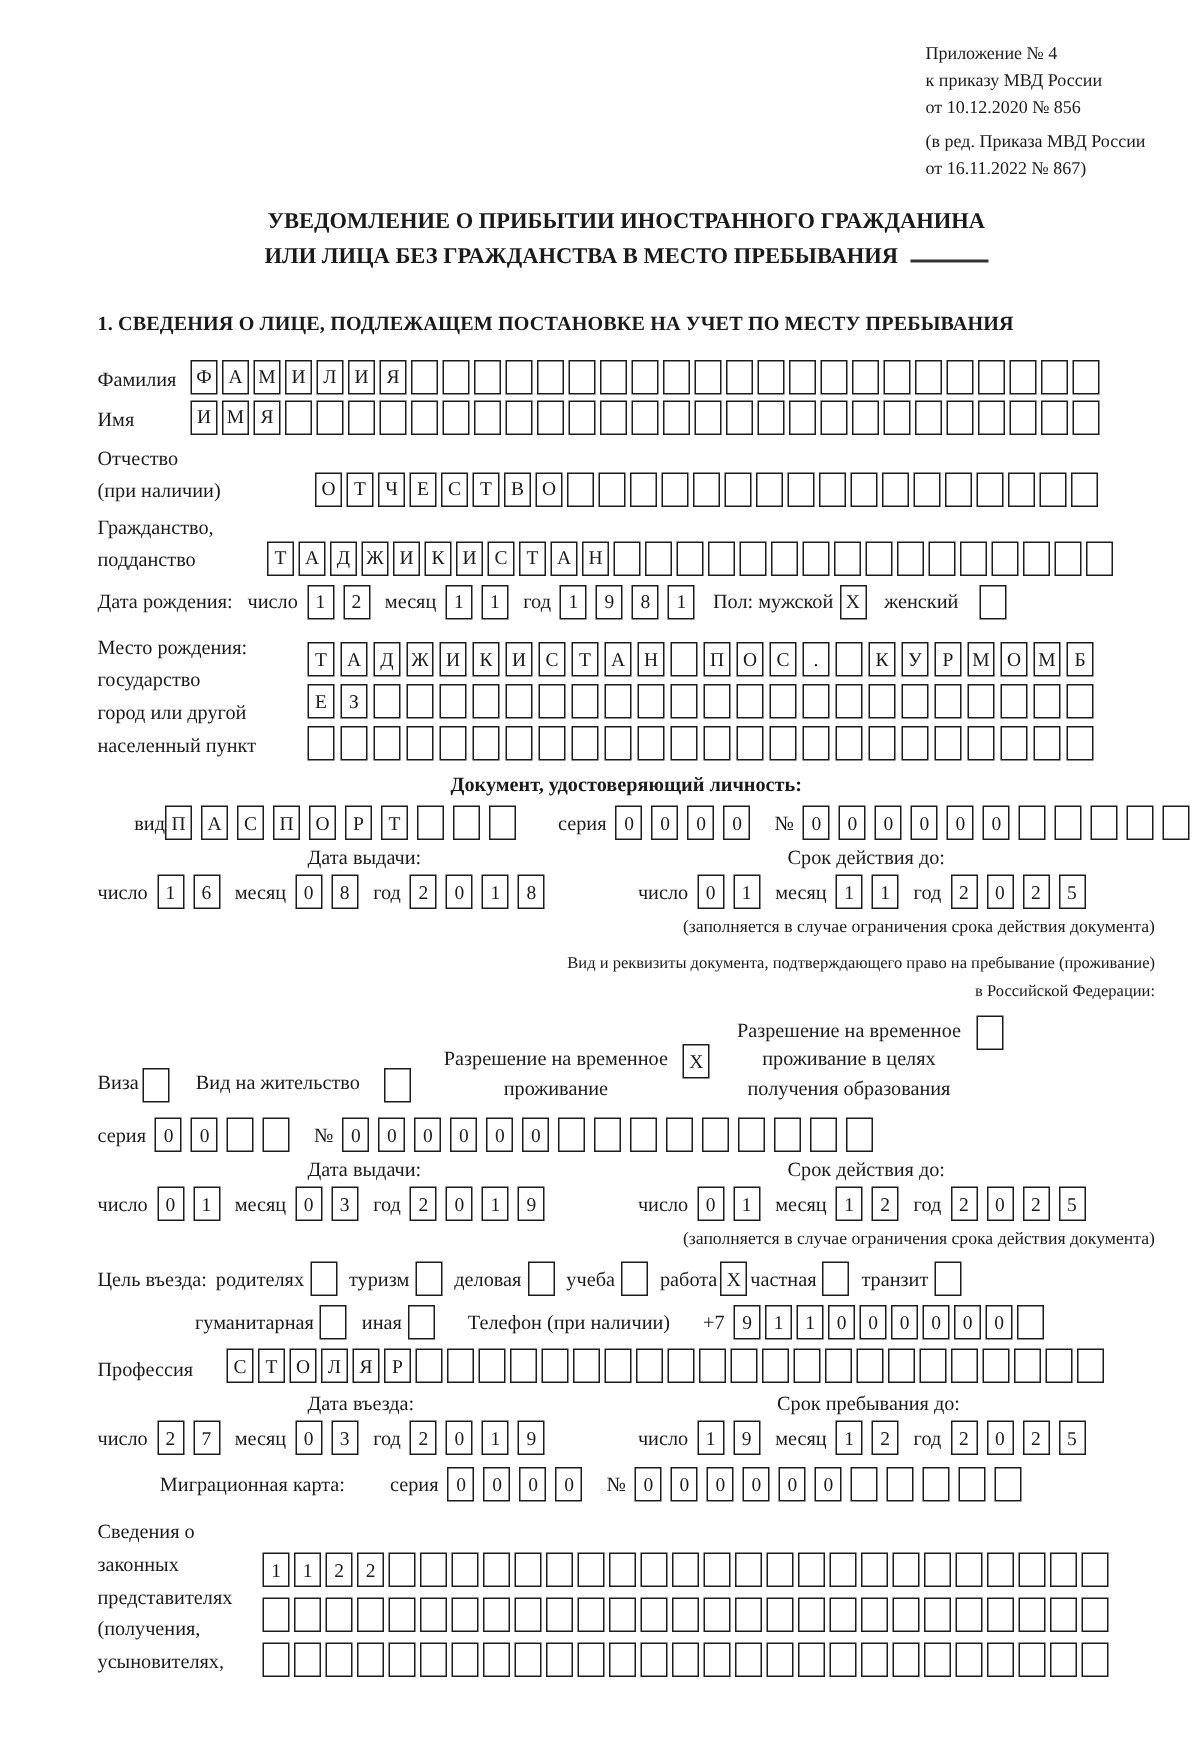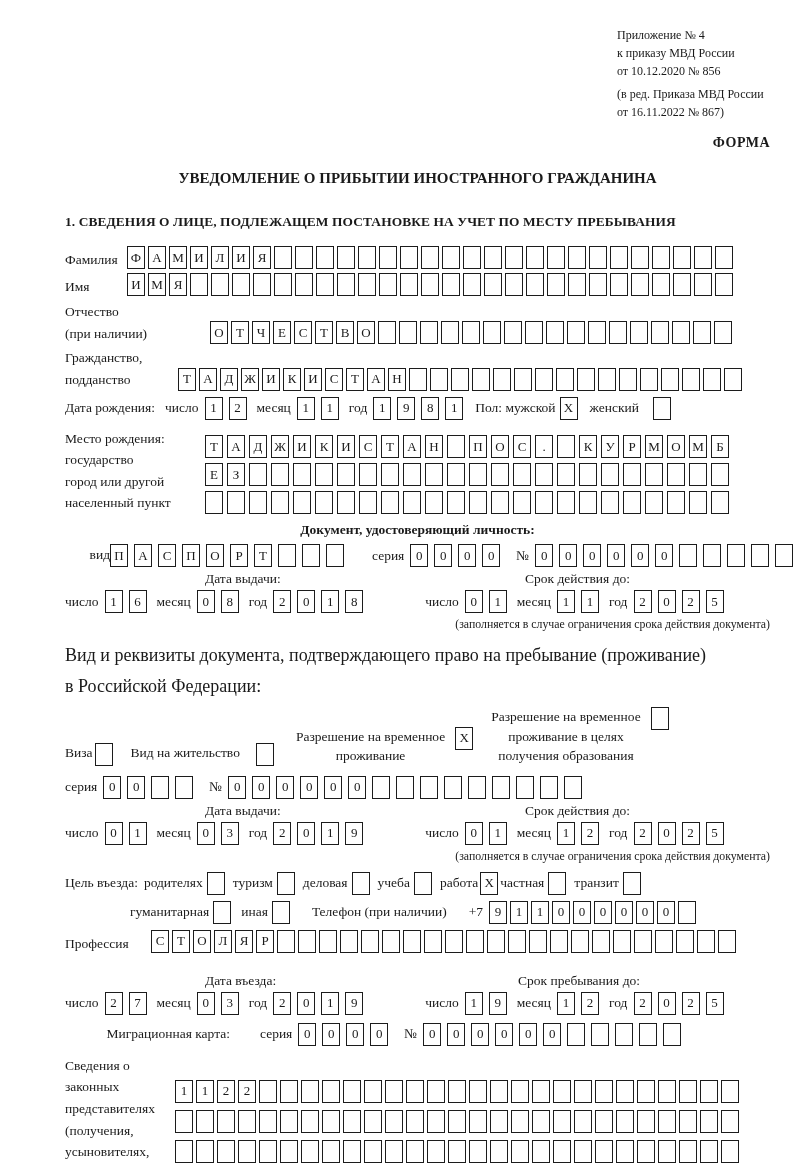--- a/index.html
+++ b/index.html
@@ -37,45 +37,47 @@
     display:inline-flex; align-items:center; justify-content:center;
     font-size:13px; flex:none; margin:0 4px; background:#fff;
   }
 
   .dg { display:flex; align-items:center;text-align:right; }
   .dg .w { margin:0 6px 0 0; font-size:13.5px; }
   .dg .cells { gap:6px; margin-right:10px; }
 
   .center-bold { text-align:center; font-weight:bold; font-size:13.5px; margin:8px 0 6px 0; }
   .note { font-size:11.8px; text-align:right; margin:2px 0 8px 0; }
-  .plain { font-size:18px; line-height:1.7; }
+  .plain { font-size:11px; line-height:1.7;text-align:right; }
 
   .dates-labels { display:flex; font-size:13.5px; margin-top:4px; }
   .opt { display:flex; align-items:flex-start; }
   .opt .txt { font-size:13.5px; line-height:1.45; text-align:center; }
   .purpose-row { display:flex; align-items:center; font-size:13.5px; margin-bottom:6px; flex-wrap:nowrap; }
 </style>
 </head>
 <body>
 
 <div class="page">
 
   <div class="appendix">
     <div>Приложение № 4</div>
     <div>к приказу МВД России</div>
     <div>от 10.12.2020 № 856</div>
     <div class="sub">
       <div>(в ред. Приказа МВД России</div>
       <div>от 16.11.2022 № 867)</div>
     </div>
   </div>
-  <div class="forma">ФОРМА</div>
 
   <div class="title">
     <div>УВЕДОМЛЕНИЕ О ПРИБЫТИИ ИНОСТРАННОГО ГРАЖДАНИНА</div>
+    <div>
+      <span>ИЛИ ЛИЦА БЕЗ ГРАЖДАНСТВА В МЕСТО ПРЕБЫВАНИЯ</span><span class="title-underline"></span>
+    </div>
   </div>
 
   <div class="section-heading">1. СВЕДЕНИЯ О ЛИЦЕ, ПОДЛЕЖАЩЕМ ПОСТАНОВКЕ НА УЧЕТ ПО МЕСТУ ПРЕБЫВАНИЯ</div>
 
   <div class="rows">
 
     <div class="row">
       <span class="lbl" style="width:62px">Фамилия</span>
       <span class="cells">
           <span class="cell">Ф</span>
@@ -545,21 +547,21 @@
           <span class="cell">0</span>
           <span class="cell">0</span>
           <span class="cell">0</span>
           <span class="cell">0</span>
           <span class="cell">0</span>
           <span class="cell">0</span>
           <span class="cell"></span>
         </span>
     </div>
 
-    <div class="row" style="margin-bottom:20px">
+    <div class="row" style="margin-bottom:6px">
       <span class="lbl" style="width:86px">Профессия</span>
       <span class="cells">
           <span class="cell">С</span>
           <span class="cell">Т</span>
           <span class="cell">О</span>
           <span class="cell">Л</span>
           <span class="cell">Я</span>
           <span class="cell">Р</span>
           <span class="cell"></span>
           <span class="cell"></span>

